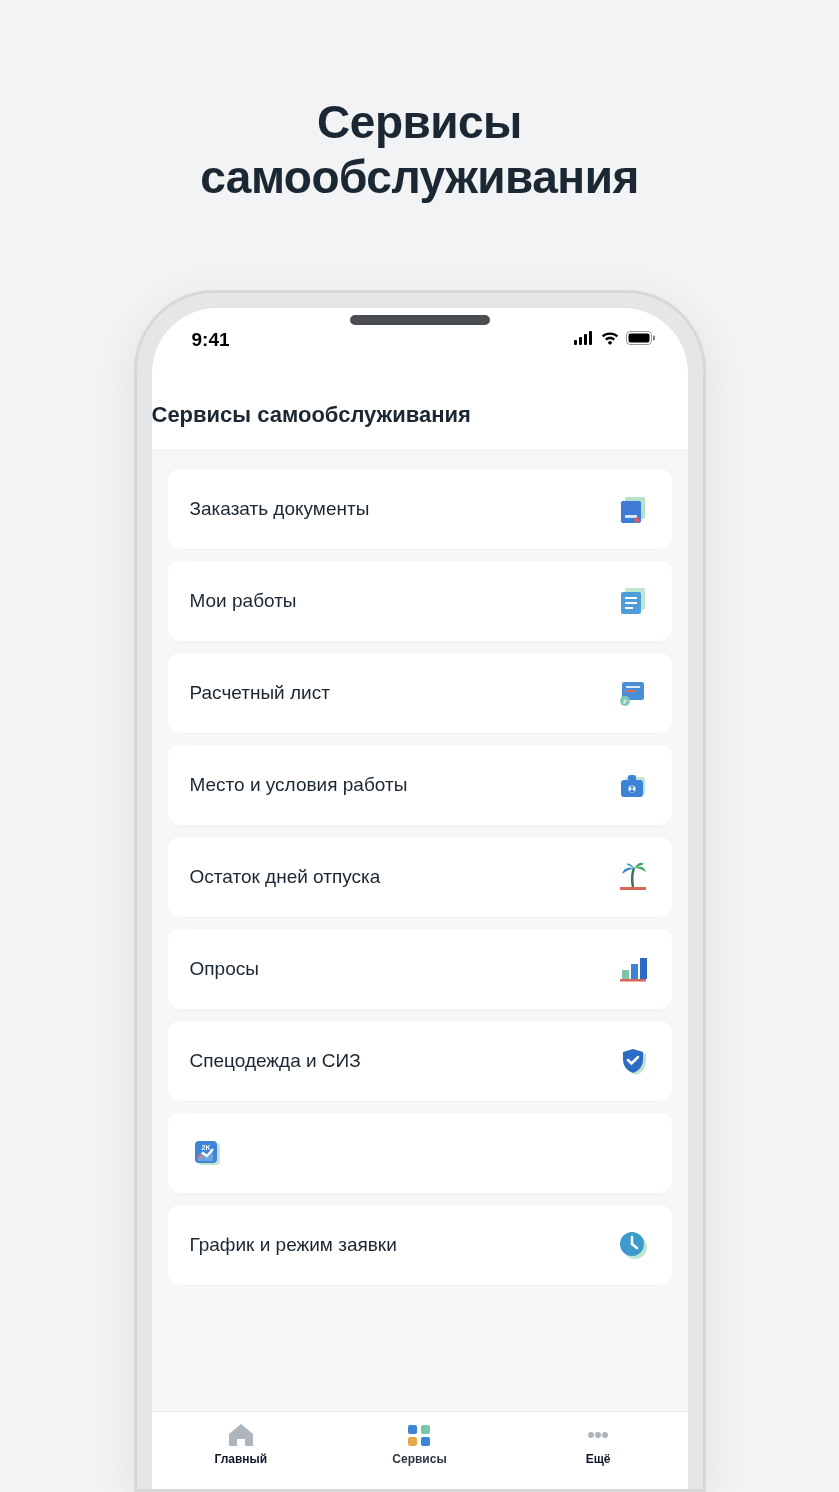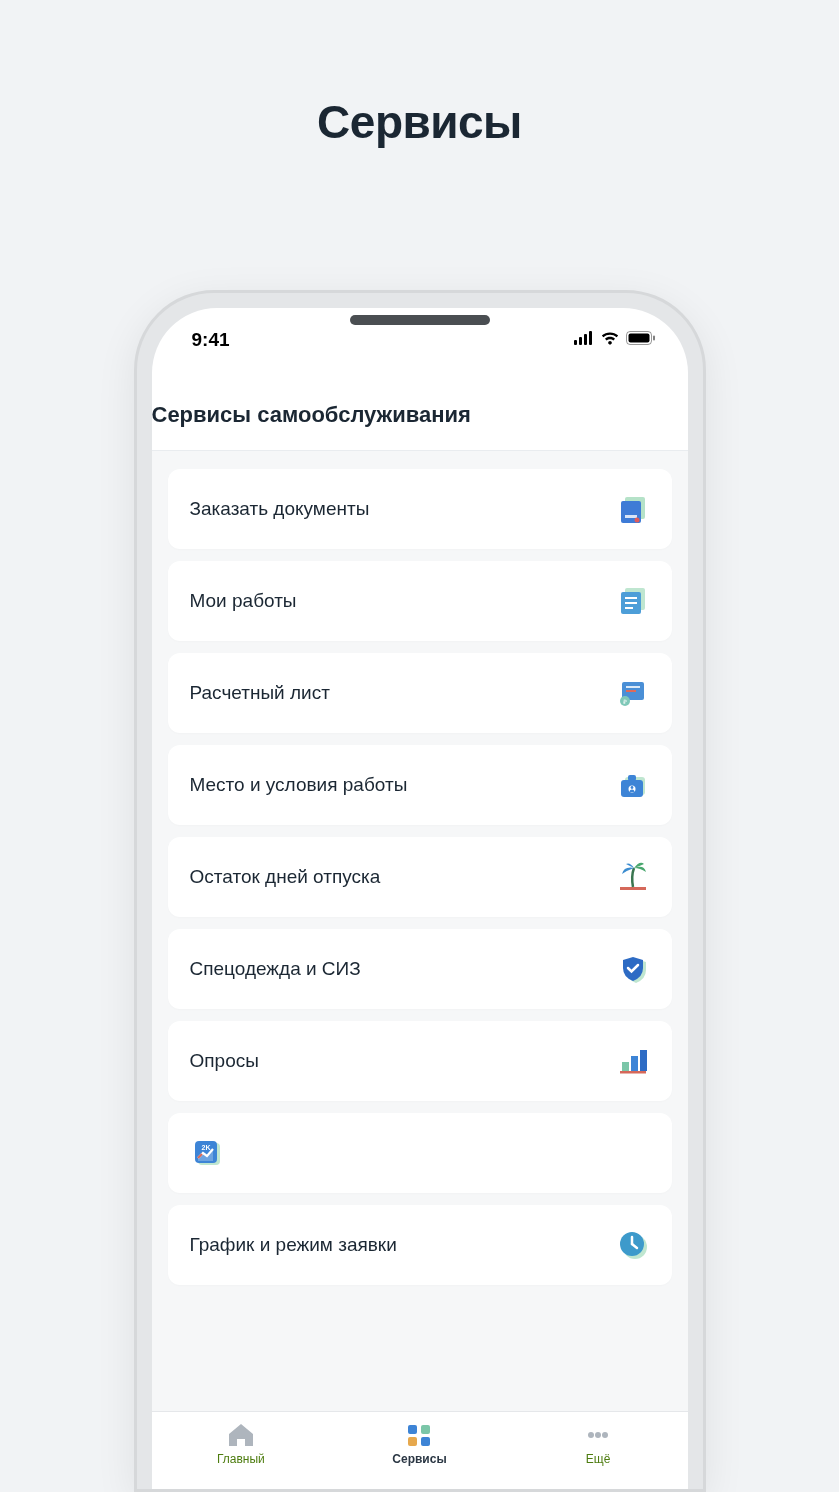--- a/index.html
+++ b/index.html
@@ -132,39 +132,40 @@
     display: flex;
     flex-direction: column;
     align-items: center;
     gap: 4px;
     width: 25%;
     cursor: pointer;
   }
   .tab-icon { width: 28px; height: 26px; }
   .tab-label {
     font-size: 12px;
-    color: #4d7c0f;
-    font-weight: 400;
+    color: #0f172a;
+    font-weight: 700;
   }
   .tab.active .tab-label { color: #2b3744; font-weight: 600; }
   .side-btn {
     position: absolute;
     background: #c9cbce;
     border-radius: 3px;
   }
   .side-left-1 { left: -6px; top: 165px; width: 6px; height: 38px; }
   .side-left-2 { left: -6px; top: 232px; width: 6px; height: 72px; }
   .side-left-3 { left: -6px; top: 320px; width: 6px; height: 72px; }
   .side-right  { right: -6px; top: 250px; width: 6px; height: 110px; }
 </style>
 </head>
 <body>
 
 <h1 class="page-heading">
   <span>Сервисы</span><br>
+  <span>самообслуживания</span>
 </h1>
 
 <div class="device">
   <div class="side-btn side-left-1"></div>
   <div class="side-btn side-left-2"></div>
   <div class="side-btn side-left-3"></div>
   <div class="side-btn side-right"></div>
   <div class="notch"></div>
 
   <div class="screen">
@@ -263,38 +264,38 @@
             <path d="M17 27 Q15 16 18 8" stroke="#3a7650" stroke-width="2.5" fill="none"></path>
             <path d="M18 8 Q8 6 6 14 Q12 10 18 8" fill="#3c8dd0"></path>
             <path d="M18 8 Q28 4 30 12 Q24 8 18 8" fill="#49a76e"></path>
             <path d="M18 8 Q14 2 10 4 Q14 6 18 8" fill="#3c8dd0"></path>
             <path d="M18 8 Q24 0 28 4 Q24 6 18 8" fill="#49a76e"></path>
           </svg>
         </span>
       </div>
 
       <div class="menu-item">
-        <span class="menu-label">Спецодежда и СИЗ</span>
-        <span class="menu-icon">
-          <svg width="34" height="34" viewBox="0 0 34 34">
-            <path d="M20 7 L30 10 V18 Q30 27 20 31 Q10 27 10 18 V10 Z" fill="#bfe6d0"></path>
-            <path d="M17 5 L27 8 V16 Q27 25 17 29 Q7 25 7 16 V8 Z" fill="#2d6bc4"></path>
-            <path d="M12 16 L15.5 19.5 L22 13" stroke="#fff" stroke-width="2.5" fill="none" stroke-linecap="round"></path>
-          </svg>
-        </span>
-      </div>
-
-      <div class="menu-item">
         <span class="menu-label">Опросы</span>
         <span class="menu-icon">
           <svg width="34" height="34" viewBox="0 0 34 34">
             <rect x="4" y="27" width="26" height="2.5" fill="#d5685a"></rect>
             <rect x="6" y="18" width="7" height="9" fill="#7bc6a8"></rect>
             <rect x="15" y="12" width="7" height="15" fill="#3d84d6"></rect>
             <rect x="24" y="6" width="7" height="21" fill="#2d6bc4"></rect>
+          </svg>
+        </span>
+      </div>
+
+      <div class="menu-item">
+        <span class="menu-label">Спецодежда и СИЗ</span>
+        <span class="menu-icon">
+          <svg width="34" height="34" viewBox="0 0 34 34">
+            <path d="M20 7 L30 10 V18 Q30 27 20 31 Q10 27 10 18 V10 Z" fill="#bfe6d0"></path>
+            <path d="M17 5 L27 8 V16 Q27 25 17 29 Q7 25 7 16 V8 Z" fill="#2d6bc4"></path>
+            <path d="M12 16 L15.5 19.5 L22 13" stroke="#fff" stroke-width="2.5" fill="none" stroke-linecap="round"></path>
           </svg>
         </span>
       </div>
 
       <div class="menu-item">
         <span class="menu-icon">
           <svg width="34" height="34" viewBox="0 0 34 34">
             <rect x="8" y="7" width="22" height="22" rx="4" fill="#bfe6d0"></rect>
             <rect x="5" y="5" width="22" height="22" rx="4" fill="#3d84d6"></rect>
             <text x="16" y="14" font-size="7" font-weight="700" text-anchor="middle" fill="#fff">2K</text>

